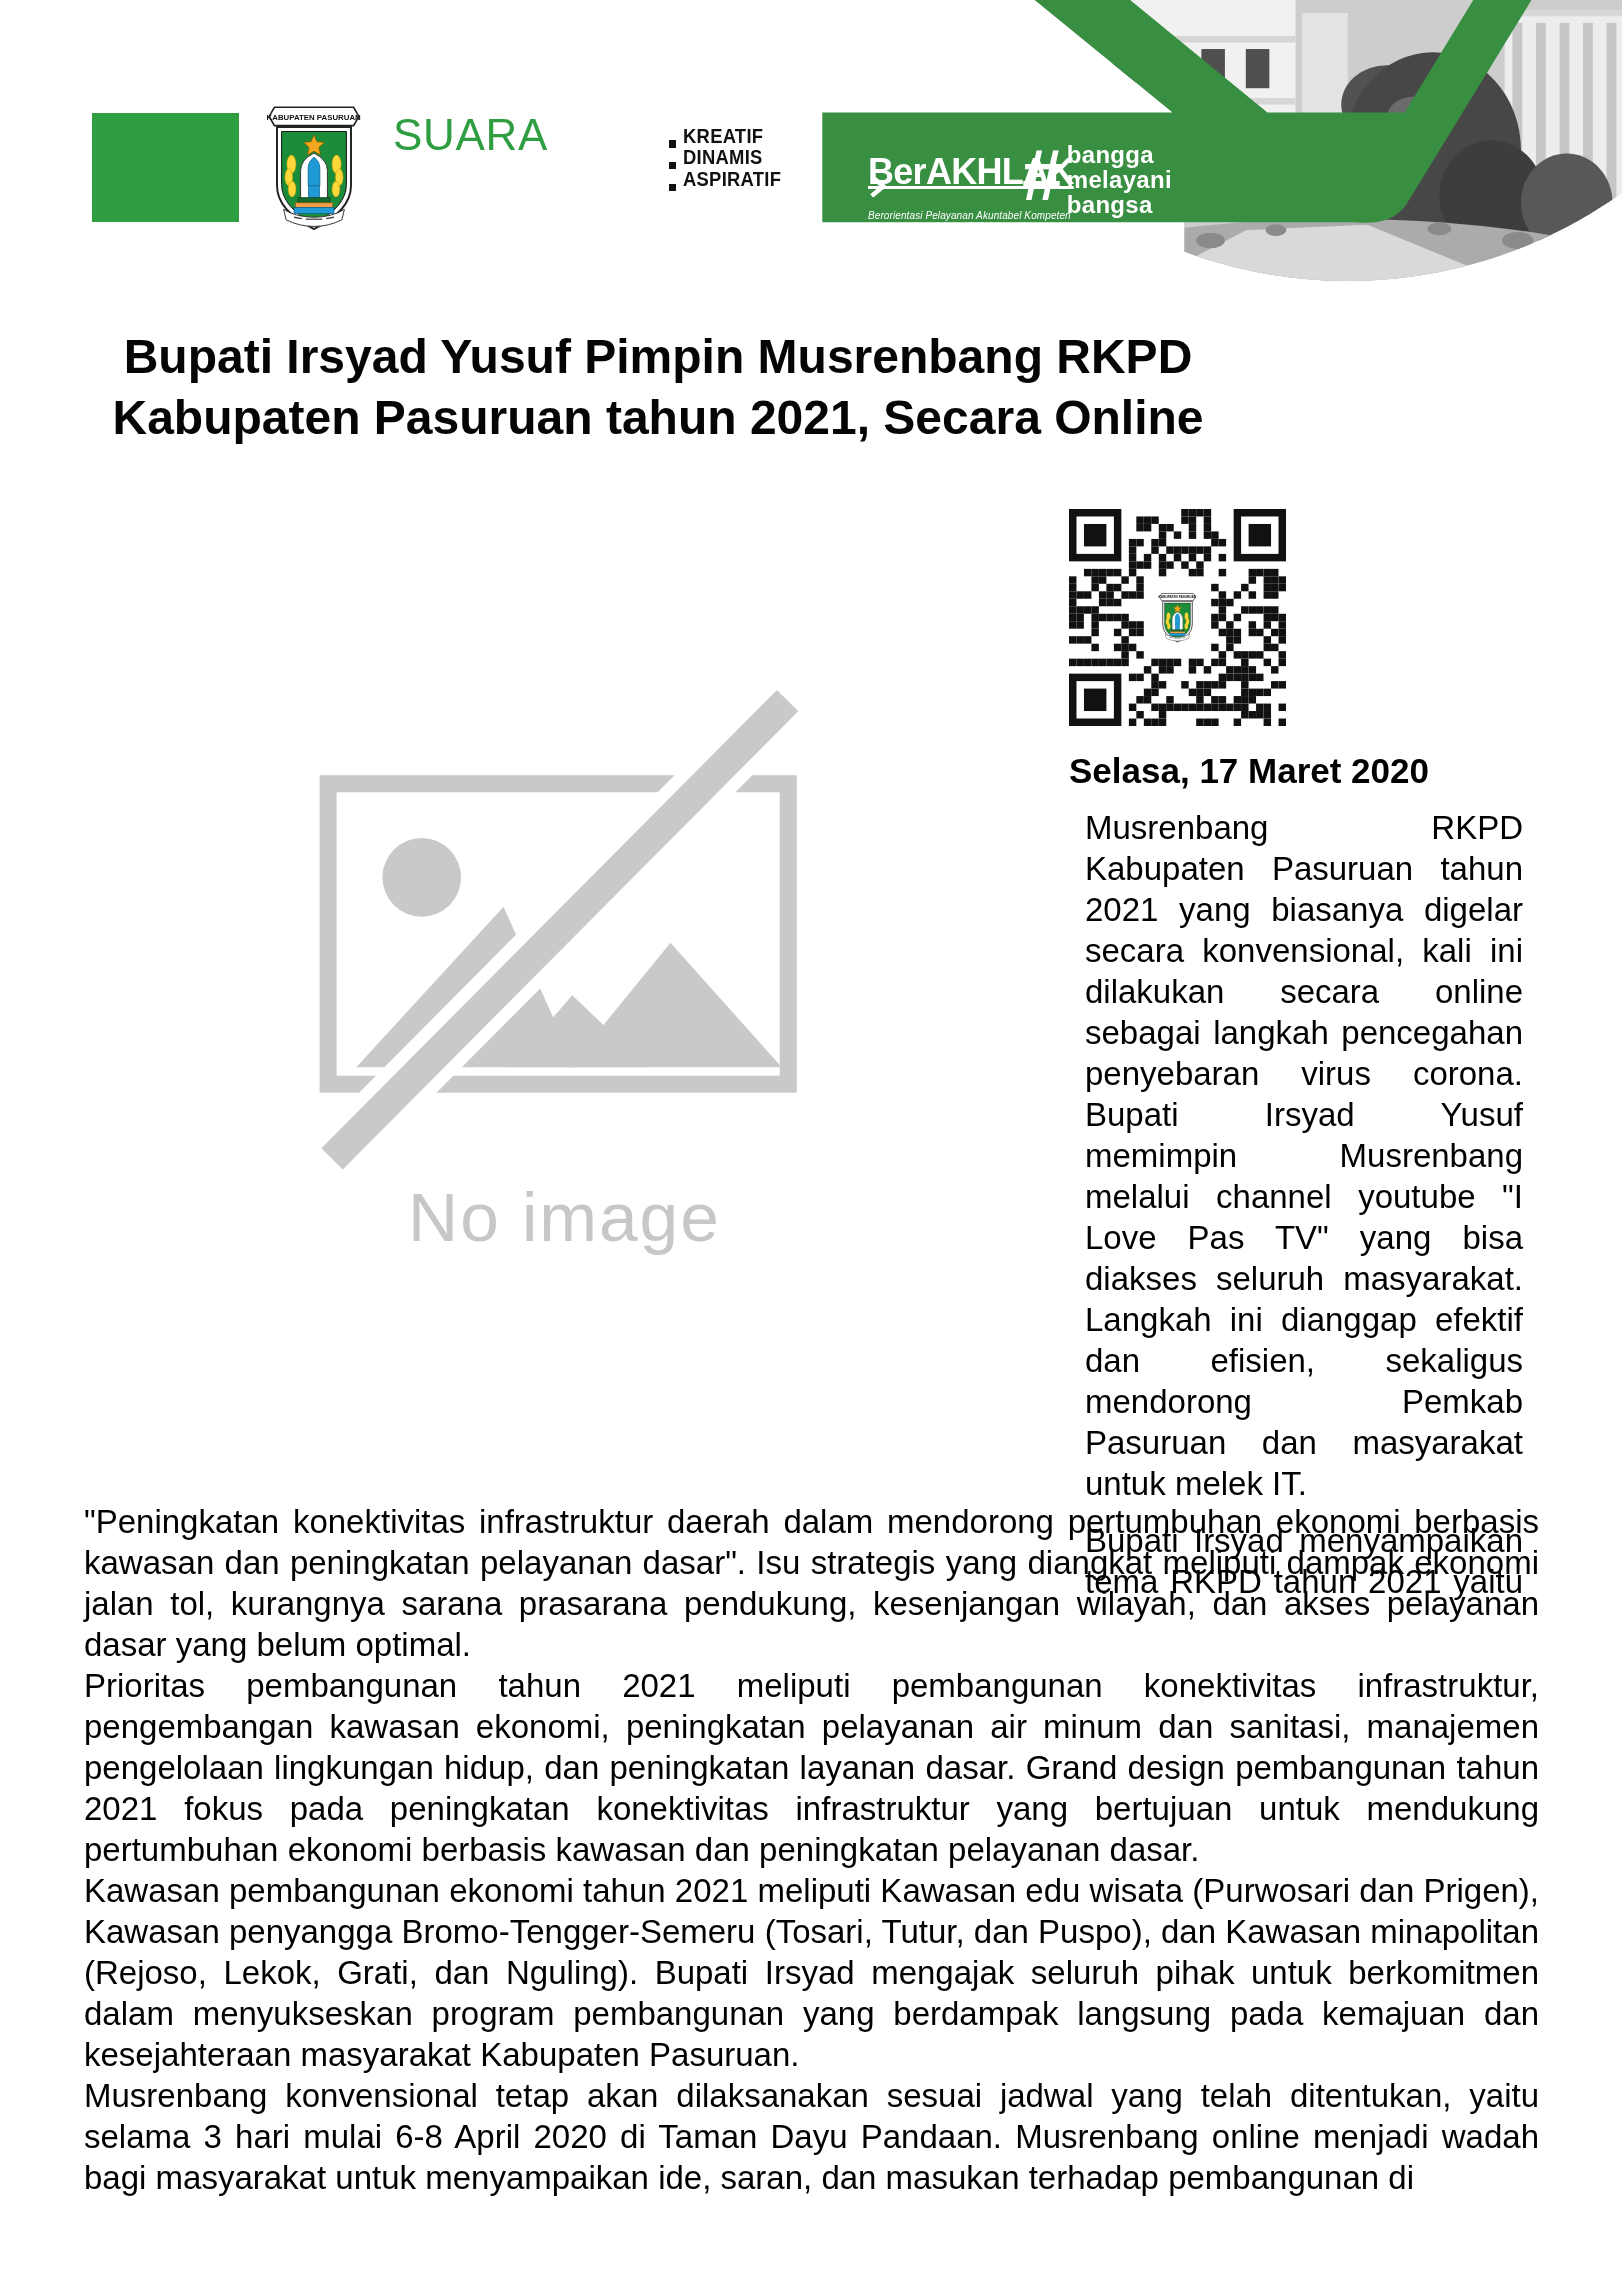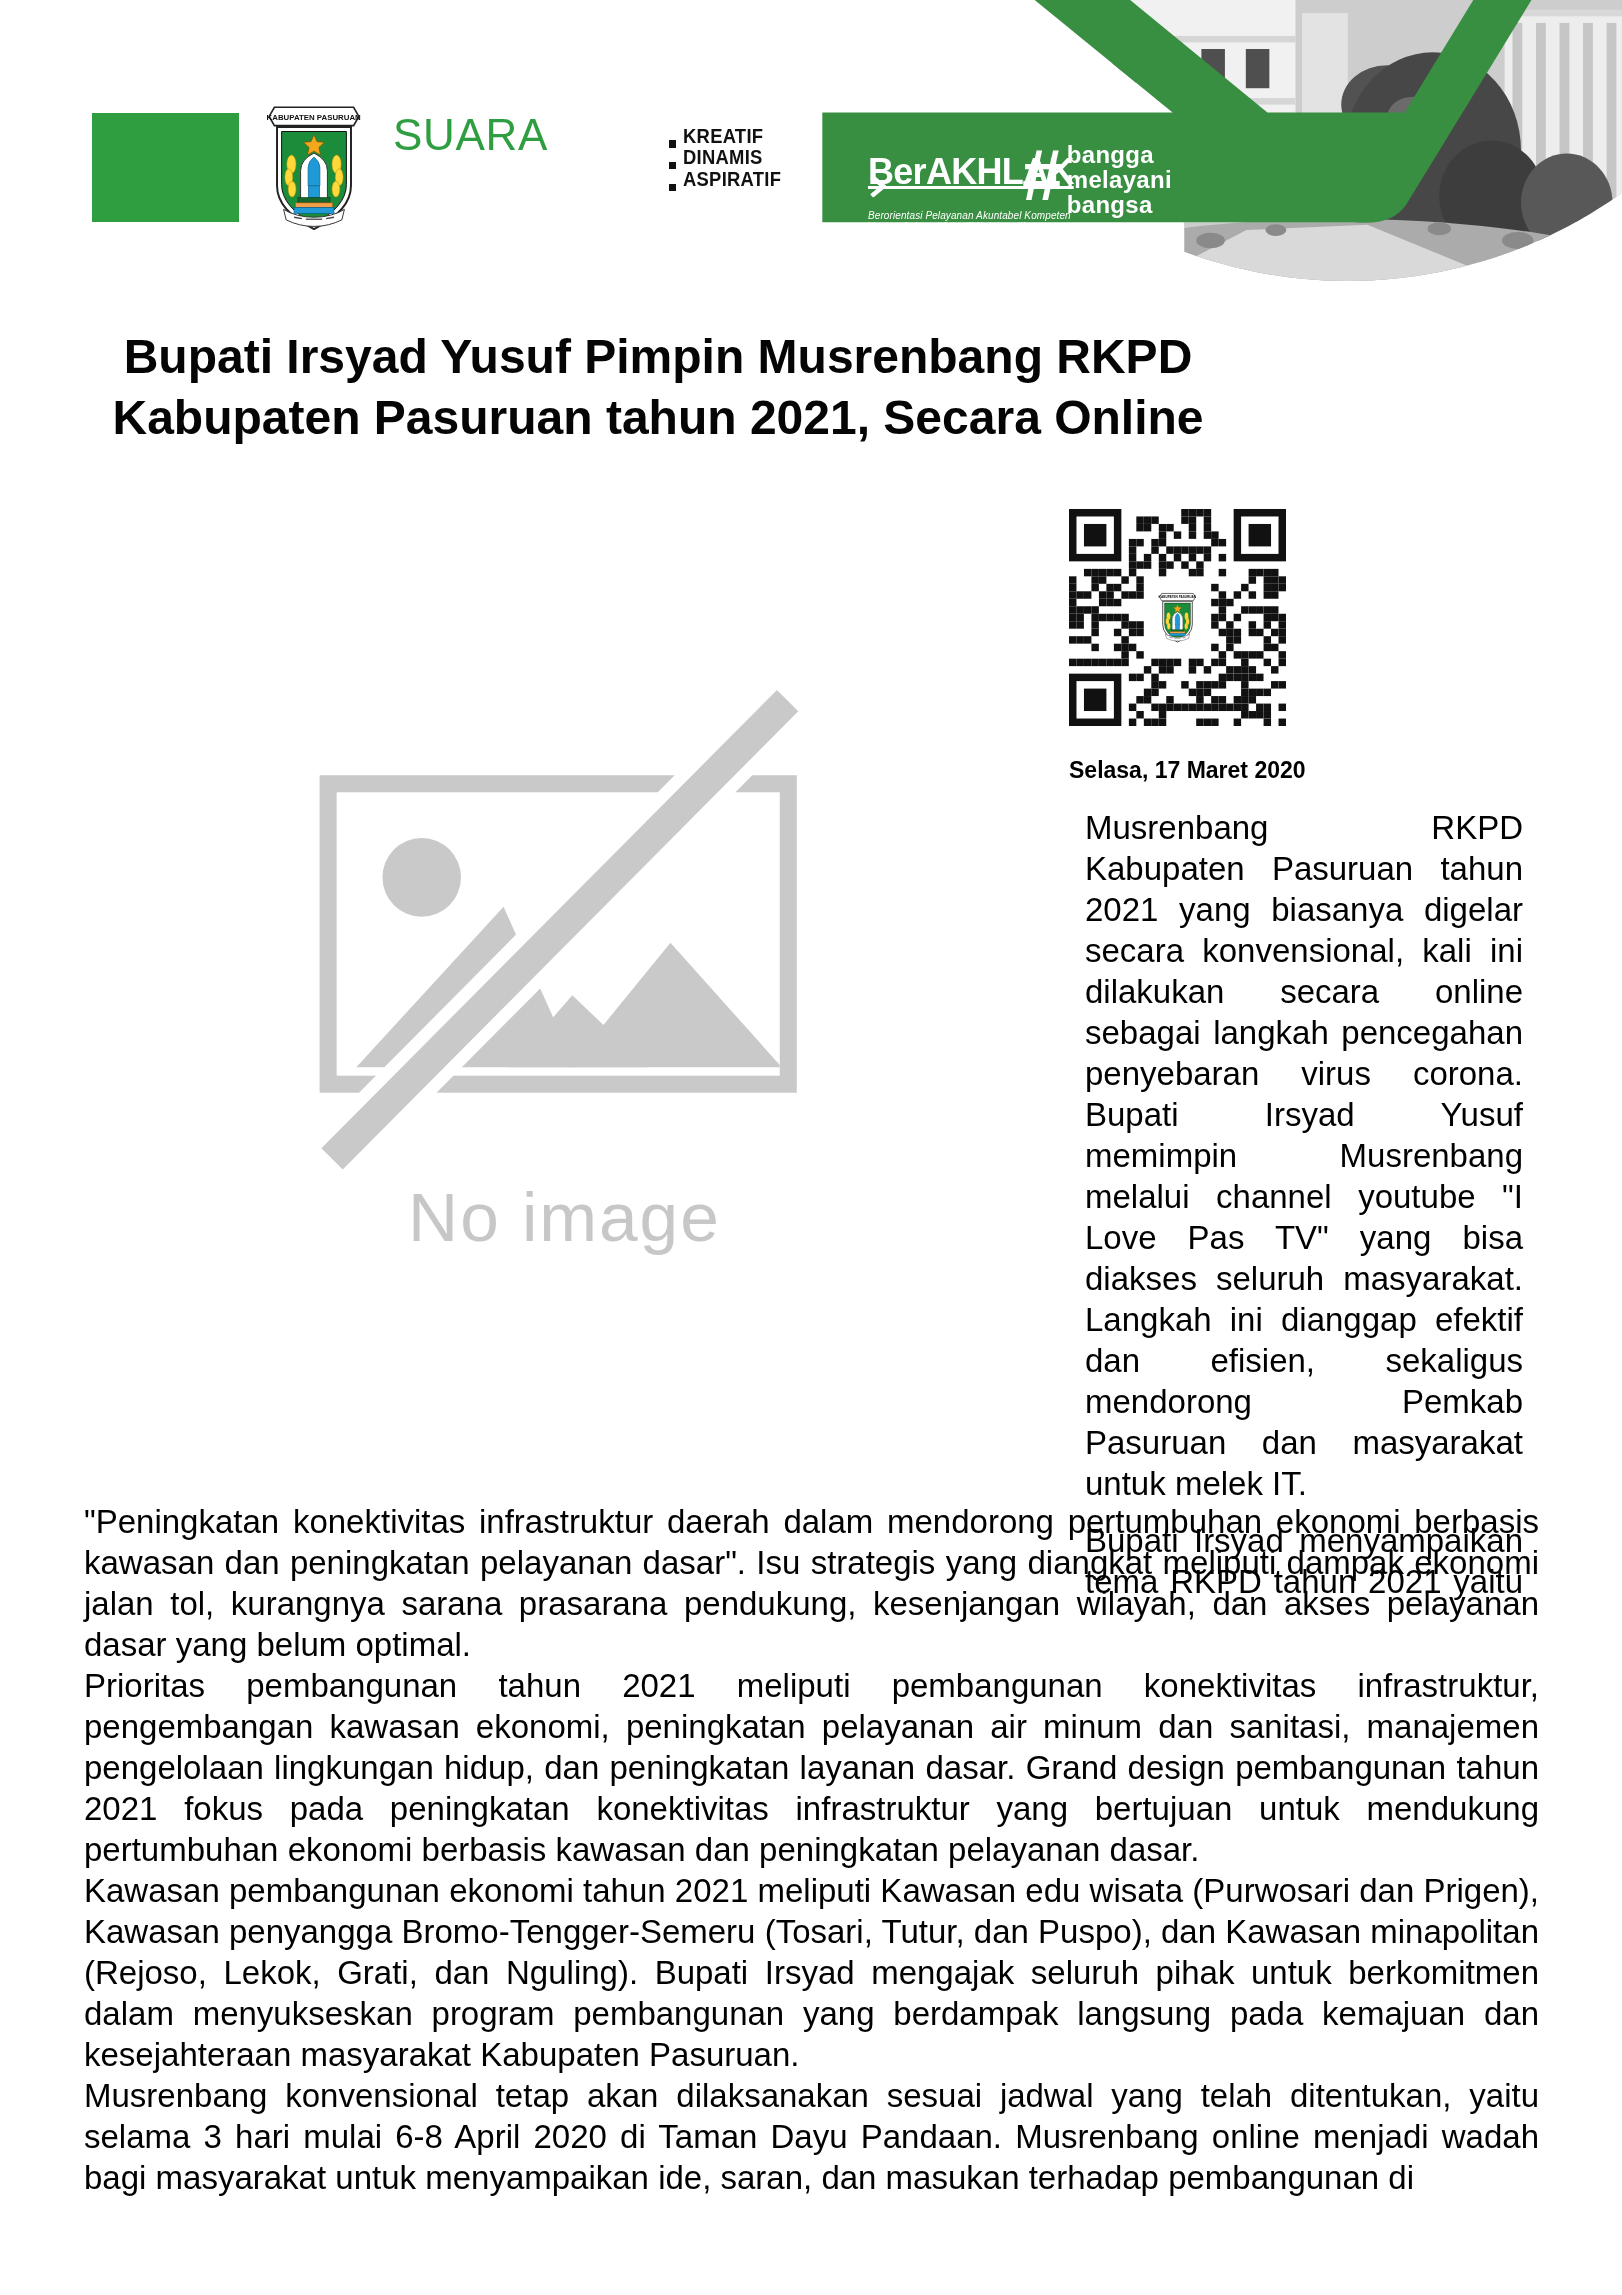--- a/index.html
+++ b/index.html
@@ -29,21 +29,21 @@
   #hashtag .hash{font-size:73px;font-weight:bold;font-style:italic;line-height:79px;}
   #hashtag .words{margin-left:5.2px;margin-top:6.5px;font-weight:bold;font-size:24px;line-height:25px;letter-spacing:0.3px;}
 
   
   #title{left:0;top:326px;width:1316px;text-align:center;font-weight:bold;
          font-size:48px;line-height:61px;color:#050505;}
   #qr{left:1069px;top:509px;width:217px;height:217px;}
   #no-image{left:294px;top:681px;width:550px;height:576px;}
 
   #rightcol{left:1069px;top:750px;width:470px;font-size:33px;line-height:41px;text-align:justify;}
-  #rightcol .date{font-size:23px;font-weight:bold;margin:0;line-height:41px;text-align:left;}
+  #rightcol .date{font-size:35px;font-weight:bold;margin:0;line-height:41px;text-align:left;}
   #rightcol p{margin:16px;}
   #rightcol p.cont{text-align-last:justify;}
   #fulltext{left:84px;top:1501px;width:1455px;font-size:33px;line-height:41px;text-align:justify;}
   #fulltext p{margin:0;}
 
   svg text{font-family:"Liberation Sans", sans-serif;}
 </style>
 </head>
 <body>
 

